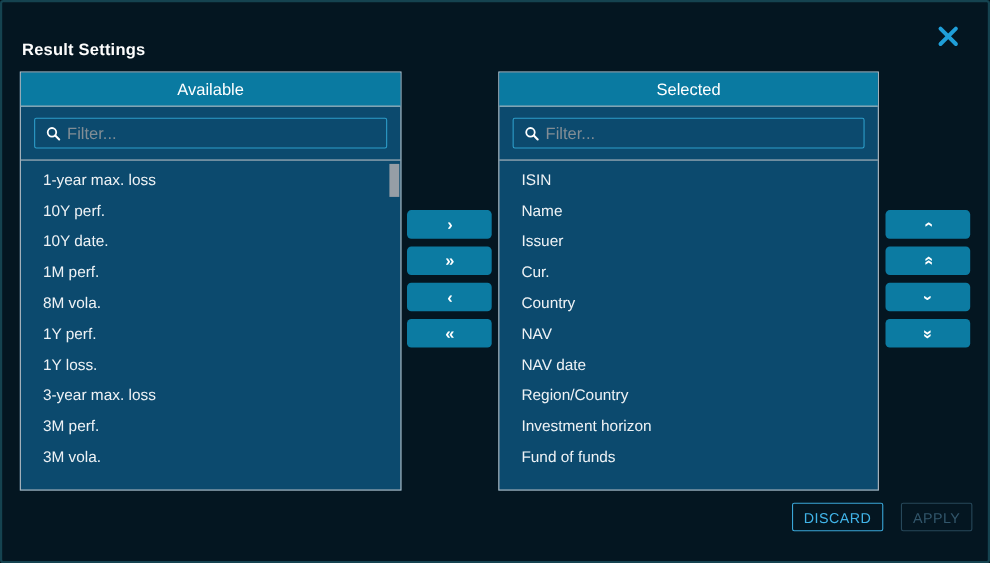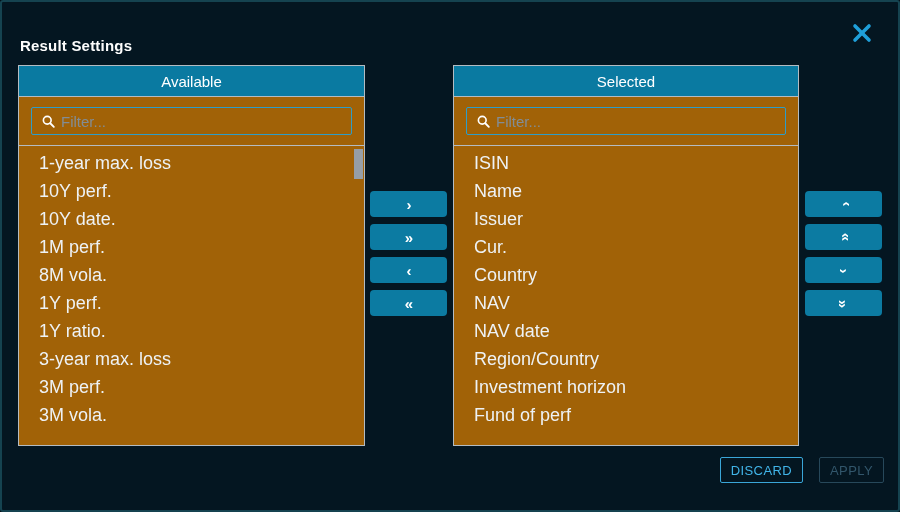--- a/index.html
+++ b/index.html
@@ -18,21 +18,21 @@
 
   .close-btn {
     position:absolute; right:22px; top:18px; width:28px; height:28px;
     background:transparent; border:none; cursor:pointer;
     display:flex; align-items:center; justify-content:center;
   }
 
   
   .panel {
     position:absolute; top:63px; height:381px;
-    border:1px solid #b4bcc2; background:#a16207;
+    border:1px solid #b4bcc2; background:#0c4a6e;
     display:flex; flex-direction:column;
   }
   .panel-available { left:16px; width:347px; }
   .panel-selected  { left:451px; width:346px; }
 
   .panel-header {
     height:31px; flex:0 0 31px; background:#0a7aa1;
     border-bottom:1px solid #b4bcc2;
     display:flex; align-items:center; justify-content:center;
     color:#ffffff; font-size:15px;
@@ -46,21 +46,21 @@
   .filter-box svg { flex:0 0 auto; margin-right:5px; }
   .filter-input {
     flex:1; background:transparent; border:none; outline:none;
     color:#e8edf0; font-size:15px; font-family:inherit;
   }
   .filter-input::placeholder { color:#828d95; opacity:1; }
 
   .list { flex:1; position:relative; overflow:hidden; padding-top:3px; }
   .list-item {
     height:28px; line-height:28px; padding-left:20px;
-    font-size:18px; color:#eef2f5; white-space:nowrap; cursor:pointer;
+    font-size:14px; color:#eef2f5; white-space:nowrap; cursor:pointer;
   }
   .scroll-thumb {
     position:absolute; top:2px; right:1px; width:9px; height:30px;
     background:#969ea6;
   }
 
   
   .btn-col { position:absolute; top:189px; width:77px; display:flex; flex-direction:column; gap:7px; }
   .btn-col-transfer { left:368px; }
   .btn-col-order    { left:803px; }
@@ -110,21 +110,21 @@
         <input class="filter-input" type="text" placeholder="Filter..." style="">
       </div>
     </div>
     <div class="list">
         <div class="list-item">1-year max. loss</div>
         <div class="list-item">10Y perf.</div>
         <div class="list-item">10Y date.</div>
         <div class="list-item">1M perf.</div>
         <div class="list-item">8M vola.</div>
         <div class="list-item">1Y perf.</div>
-        <div class="list-item">1Y ratio.</div>
+        <div class="list-item">1Y loss.</div>
         <div class="list-item">3-year max. loss</div>
         <div class="list-item">3M perf.</div>
         <div class="list-item">3M vola.</div>
       </div>
     <div class="scroll-thumb" style="top:83px;"></div>
   </div>
 
   <div class="btn-col btn-col-transfer">
     <button class="teal-btn">
       <span class="glyph">›</span>
@@ -154,21 +154,21 @@
     <div class="list">
         <div class="list-item">ISIN</div>
         <div class="list-item">Name</div>
         <div class="list-item">Issuer</div>
         <div class="list-item">Cur.</div>
         <div class="list-item">Country</div>
         <div class="list-item">NAV</div>
         <div class="list-item">NAV date</div>
         <div class="list-item">Region/Country</div>
         <div class="list-item">Investment horizon</div>
-        <div class="list-item">Fund of perf</div>
+        <div class="list-item">Fund of funds</div>
       </div>
   </div>
 
   <div class="btn-col btn-col-order">
     <button class="teal-btn">
       <span class="glyph rot-up">›</span>
     </button>
     <button class="teal-btn">
       <span class="glyph rot-up">»</span>
     </button>

